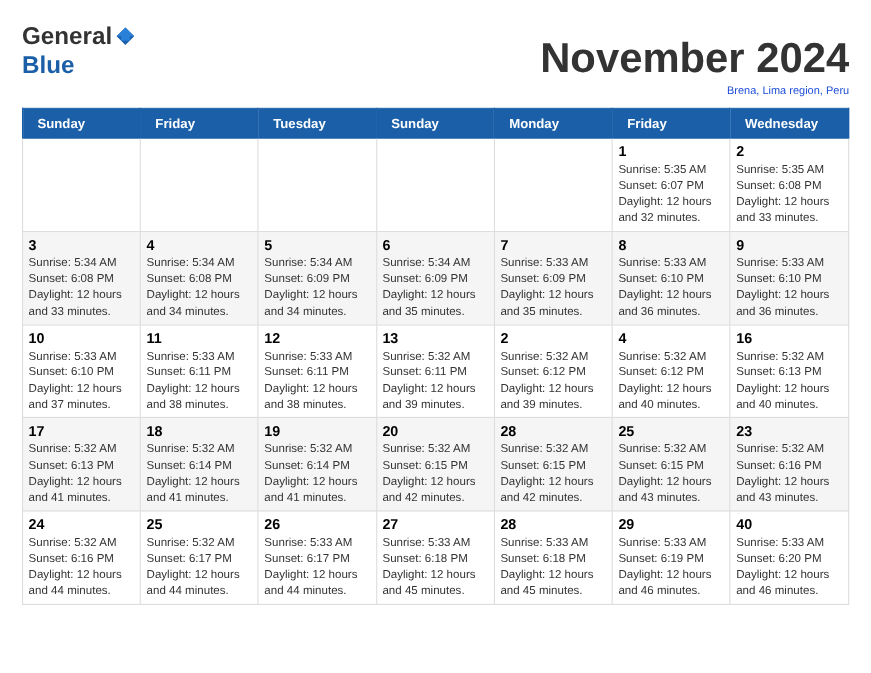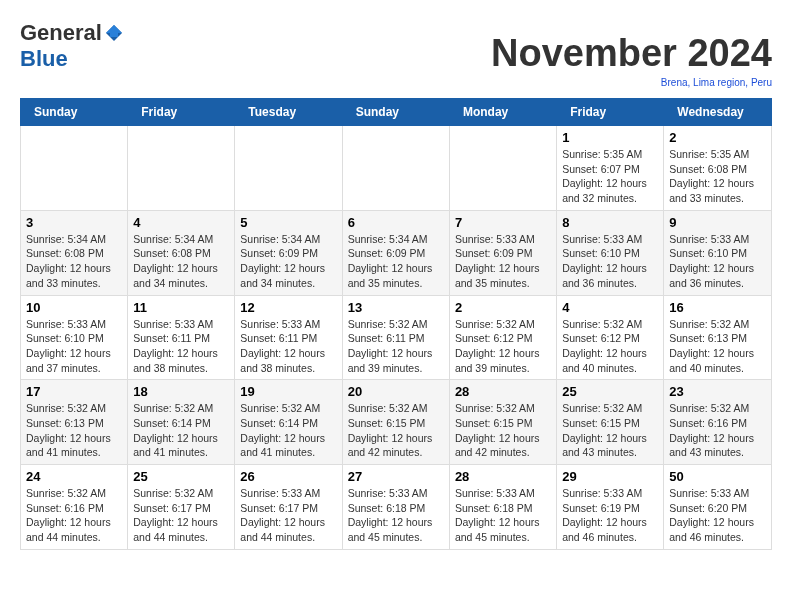--- a/index.html
+++ b/index.html
@@ -251,18 +251,18 @@
         </td>
         <td>
           <span class="day-number">28</span>
           <div class="day-info">Sunrise: 5:33 AM<br>Sunset: 6:18 PM<br>Daylight: 12 hours and 45 minutes.</div>
         </td>
         <td>
           <span class="day-number">29</span>
           <div class="day-info">Sunrise: 5:33 AM<br>Sunset: 6:19 PM<br>Daylight: 12 hours and 46 minutes.</div>
         </td>
         <td>
-          <span class="day-number">50</span>
+          <span class="day-number">40</span>
           <div class="day-info">Sunrise: 5:33 AM<br>Sunset: 6:20 PM<br>Daylight: 12 hours and 46 minutes.</div>
         </td>
       </tr>
     </tbody>
 </table>
 
 </body></html>

